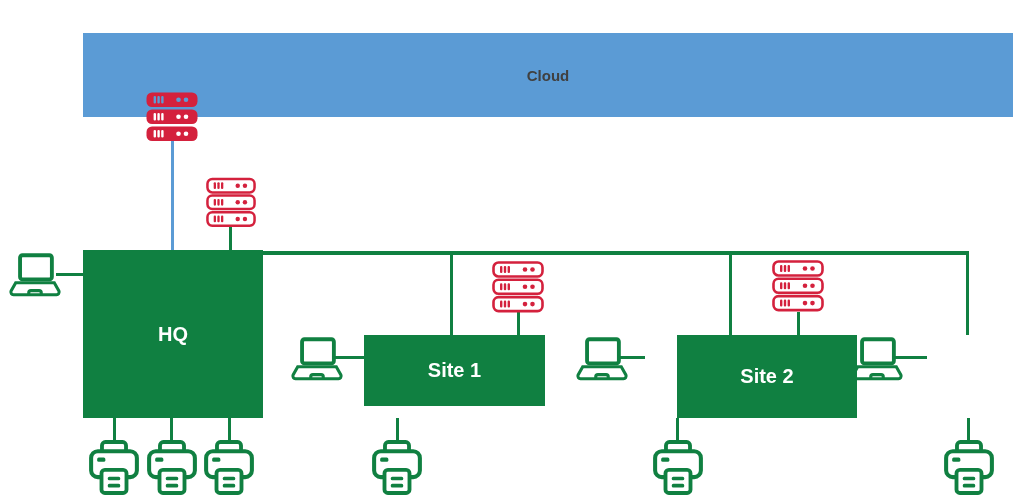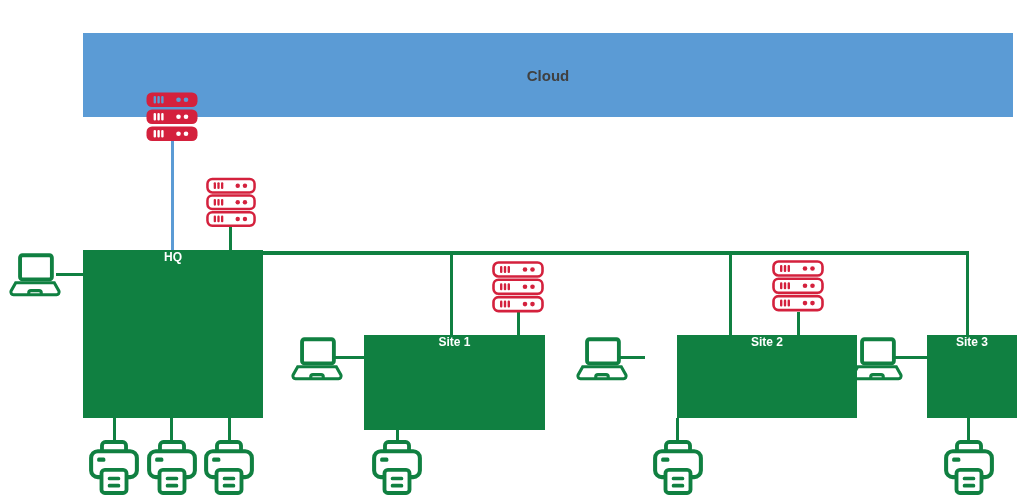--- a/index.html
+++ b/index.html
@@ -13,22 +13,22 @@
   .abs{position:absolute;}
   .zone{
     position:absolute;
     background:#5B9BD5;
     display:flex;align-items:center;justify-content:center;
     color:#404040;font-size:15px;font-weight:700;
   }
   .box{
     position:absolute;
     background:#108041;
-    display:flex;align-items:flex-start;justify-content:center;
-    color:#fff;font-size:12px;font-weight:700;
+    display:flex;align-items:center;justify-content:center;
+    color:#fff;font-size:20px;font-weight:700;
   }
   .hline,.vline{position:absolute;background:#108041;}
   .blue-line{position:absolute;background:#5B9BD5;}
   svg{display:block;}
 </style>
 </head>
 <body>
 
 <div id="canvas">
 
@@ -55,28 +55,25 @@
   <div class="vline" style="left:112.5px;top:418px;width:3px;height:25px;"></div>
   <div class="vline" style="left:170px;top:418px;width:3px;height:25px;"></div>
   <div class="vline" style="left:227.5px;top:418px;width:3px;height:25px;"></div>
   <div class="vline" style="left:395.5px;top:418px;width:3px;height:25px;"></div>
   <div class="vline" style="left:676px;top:418px;width:3px;height:25px;"></div>
   <div class="vline" style="left:966.5px;top:418px;width:3px;height:25px;"></div>
 
   <div class="box" style="left:83px;top:250px;width:180px;height:168px;">
     <span>HQ</span>
   </div>
-  <div class="box" style="left:364px;top:335px;width:181px;height:95px;">
+  <div class="box" style="left:364px;top:335px;width:181px;height:71px;">
     <span>Site 1</span>
   </div>
   <div class="box" style="left:645px;top:335px;width:180px;height:83px;margin-left:32px;">
     <span>Site 2</span>
-  </div>
-  <div class="box" style="left:927px;top:335px;width:90px;height:83px;">
-    <span>Site 3</span>
   </div>
 
   <div class="abs" style="left:146px;top:92px;">
     <svg width="52" height="50" viewBox="0 0 52 50">
       <g>
         <rect x="0.5" y="0.5" width="51" height="14.5" rx="5.5" fill="#D4213D"></rect>
         <rect x="7.6" y="4" width="2.4" height="7.5" rx="1.1" fill="#5B9BD5"></rect>
           <rect x="11.4" y="4" width="2.4" height="7.5" rx="1.1" fill="#5B9BD5"></rect>
           <rect x="15.2" y="4" width="2.4" height="7.5" rx="1.1" fill="#5B9BD5"></rect>
         <circle cx="32.5" cy="7.75" r="2.3" fill="#5B9BD5"></circle>

